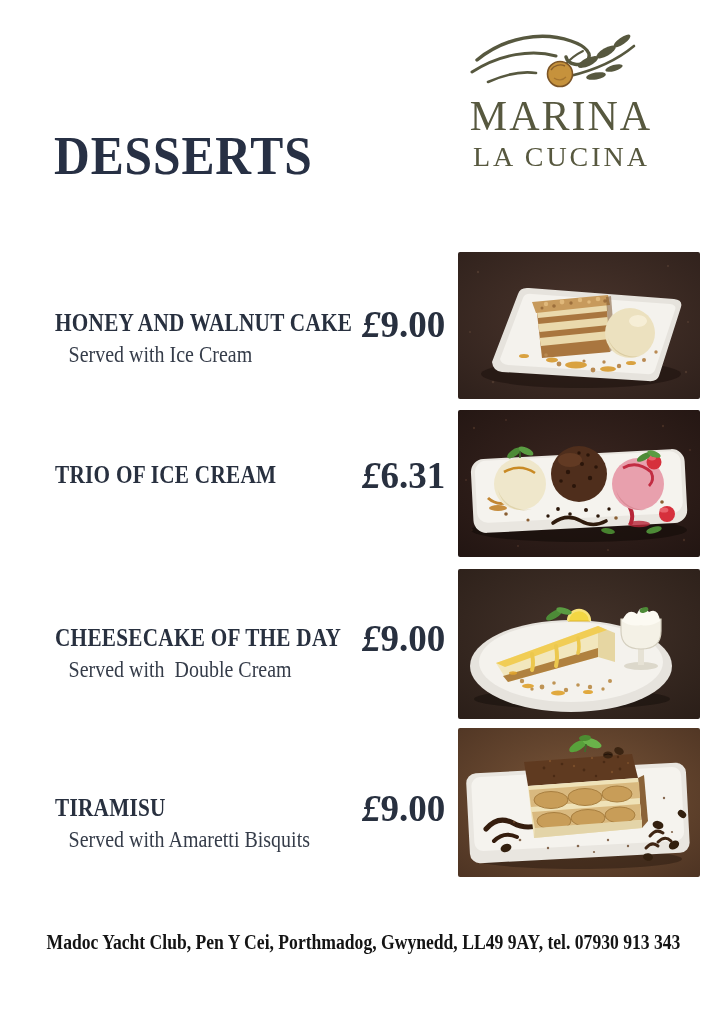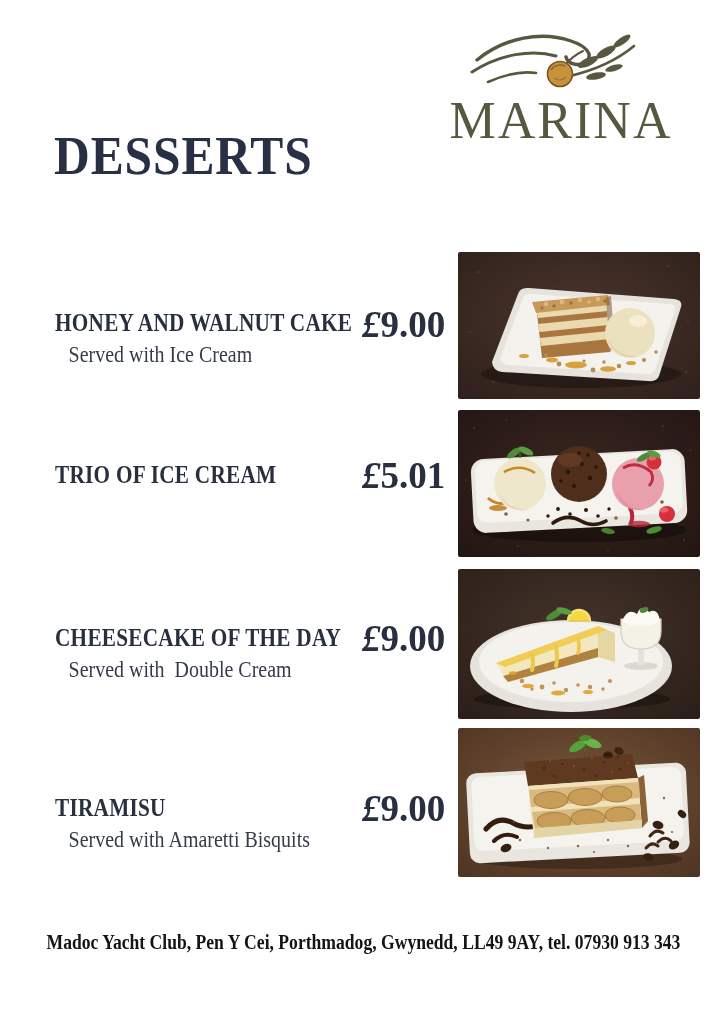--- a/index.html
+++ b/index.html
@@ -5,21 +5,21 @@
   * { margin:0; padding:0; box-sizing:border-box; }
   body { background:#888; font-family:"Liberation Serif", serif; }
   .page {
     position:relative; width:727px; height:1024px; margin:0 auto;
     background:#ffffff; overflow:hidden;
   }
   
   .logo { position:absolute; left:420px; top:24px; width:280px; text-align:center; }
   .logo-swirl { display:block; margin:0 auto; }
   .brand {
-    font-size:52px; line-height:1.05; color:#57583f;
+    font-size:42px; line-height:1.05; color:#57583f;
     letter-spacing:2px; text-indent:2px; font-weight:normal;
   }
   .brand-sub {
     font-size:28px; line-height:1; color:#57583f;
     letter-spacing:3px; text-indent:3px; margin-top:5px; font-weight:normal;
   }
   
   .page-title {
     position:absolute; left:54px; top:128px;
     font-size:55px; font-weight:bold; color:#273044;
@@ -76,35 +76,36 @@
       <path d="M134,54 a9,9 0 0 0 12,-1" fill="none" stroke="#a5752f" stroke-width="1.2"></path>
       <g fill="#57583f">
         <ellipse cx="168" cy="38" rx="11" ry="4" transform="rotate(-25 168 38)"></ellipse>
         <ellipse cx="186" cy="28" rx="11" ry="4" transform="rotate(-30 186 28)"></ellipse>
         <ellipse cx="202" cy="17" rx="10" ry="3.5" transform="rotate(-35 202 17)"></ellipse>
         <ellipse cx="176" cy="52" rx="10" ry="3.5" transform="rotate(-10 176 52)"></ellipse>
         <ellipse cx="194" cy="44" rx="9" ry="3" transform="rotate(-16 194 44)"></ellipse>
       </g>
     </svg>
     <div class="brand">MARINA</div>
+    <div class="brand-sub">LA CUCINA</div>
   </div>
 
   <div class="page-title">DESSERTS</div>
 
   <div class="item-text t1">
     <div class="item-name">HONEY AND WALNUT CAKE</div>
     <div class="item-desc">Served with Ice Cream</div>
   </div>
   <div class="item-price p1">£9.00</div>
 
   <div class="item-text t2">
     <div class="item-name">TRIO OF ICE CREAM</div>
     <div class="item-desc"></div>
   </div>
-  <div class="item-price p2">£5.01</div>
+  <div class="item-price p2">£6.31</div>
 
   <div class="item-text t3">
     <div class="item-name">CHEESECAKE OF THE DAY</div>
     <div class="item-desc">Served with  Double Cream</div>
   </div>
   <div class="item-price p3">£9.00</div>
 
   <div class="item-text t4">
     <div class="item-name">TIRAMISU</div>
     <div class="item-desc">Served with Amaretti Bisquits</div>

